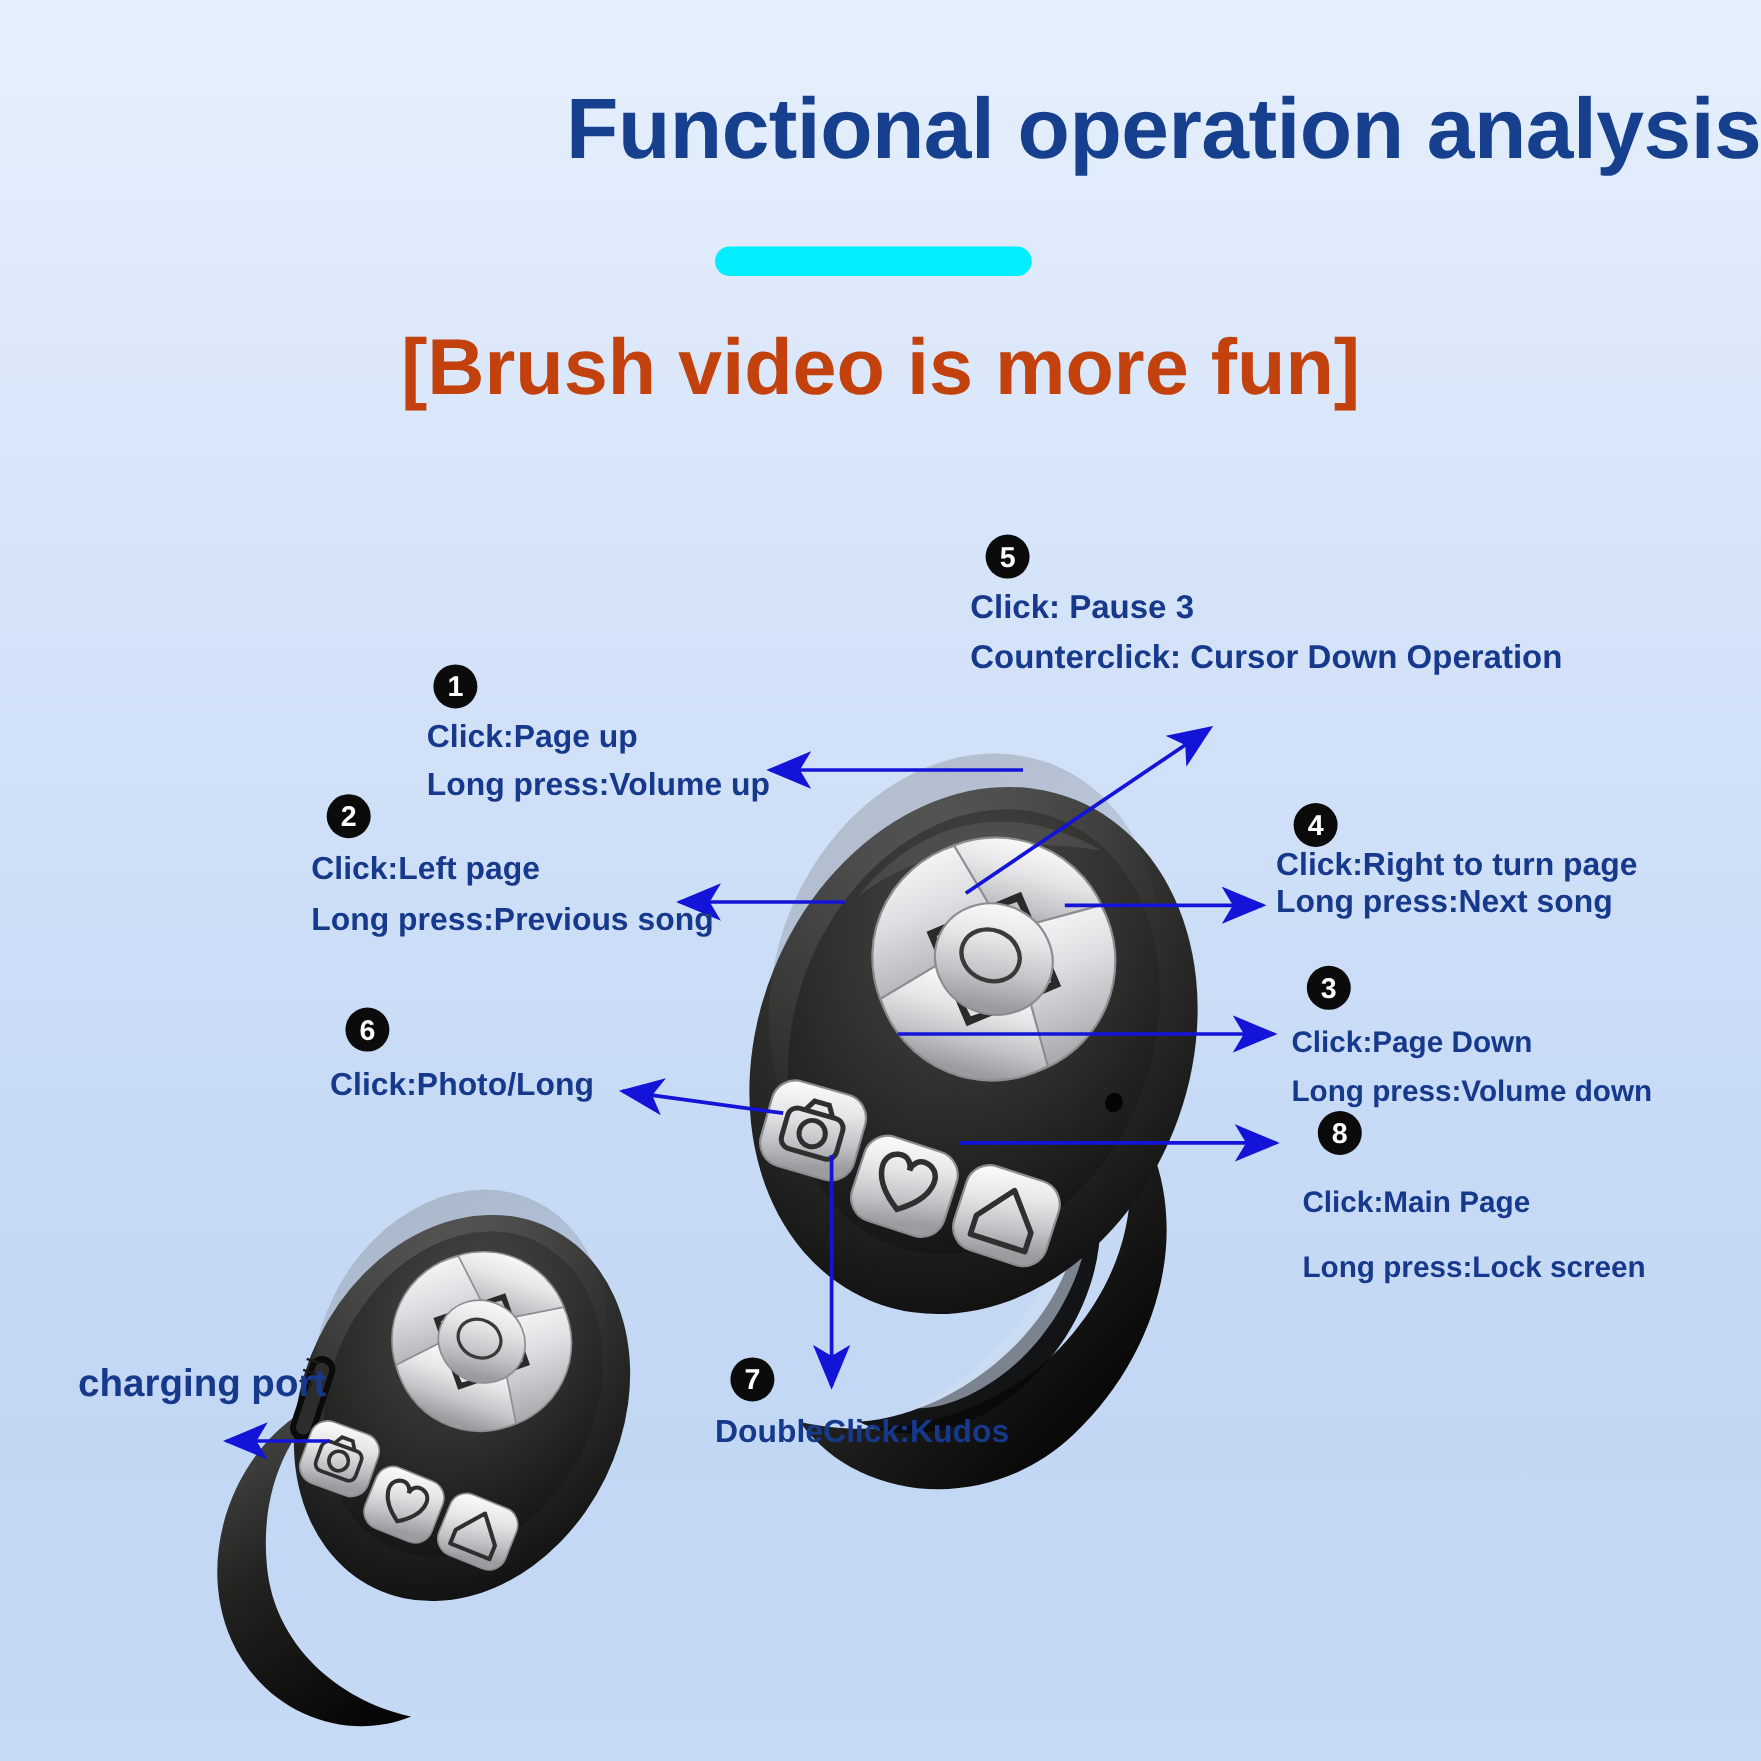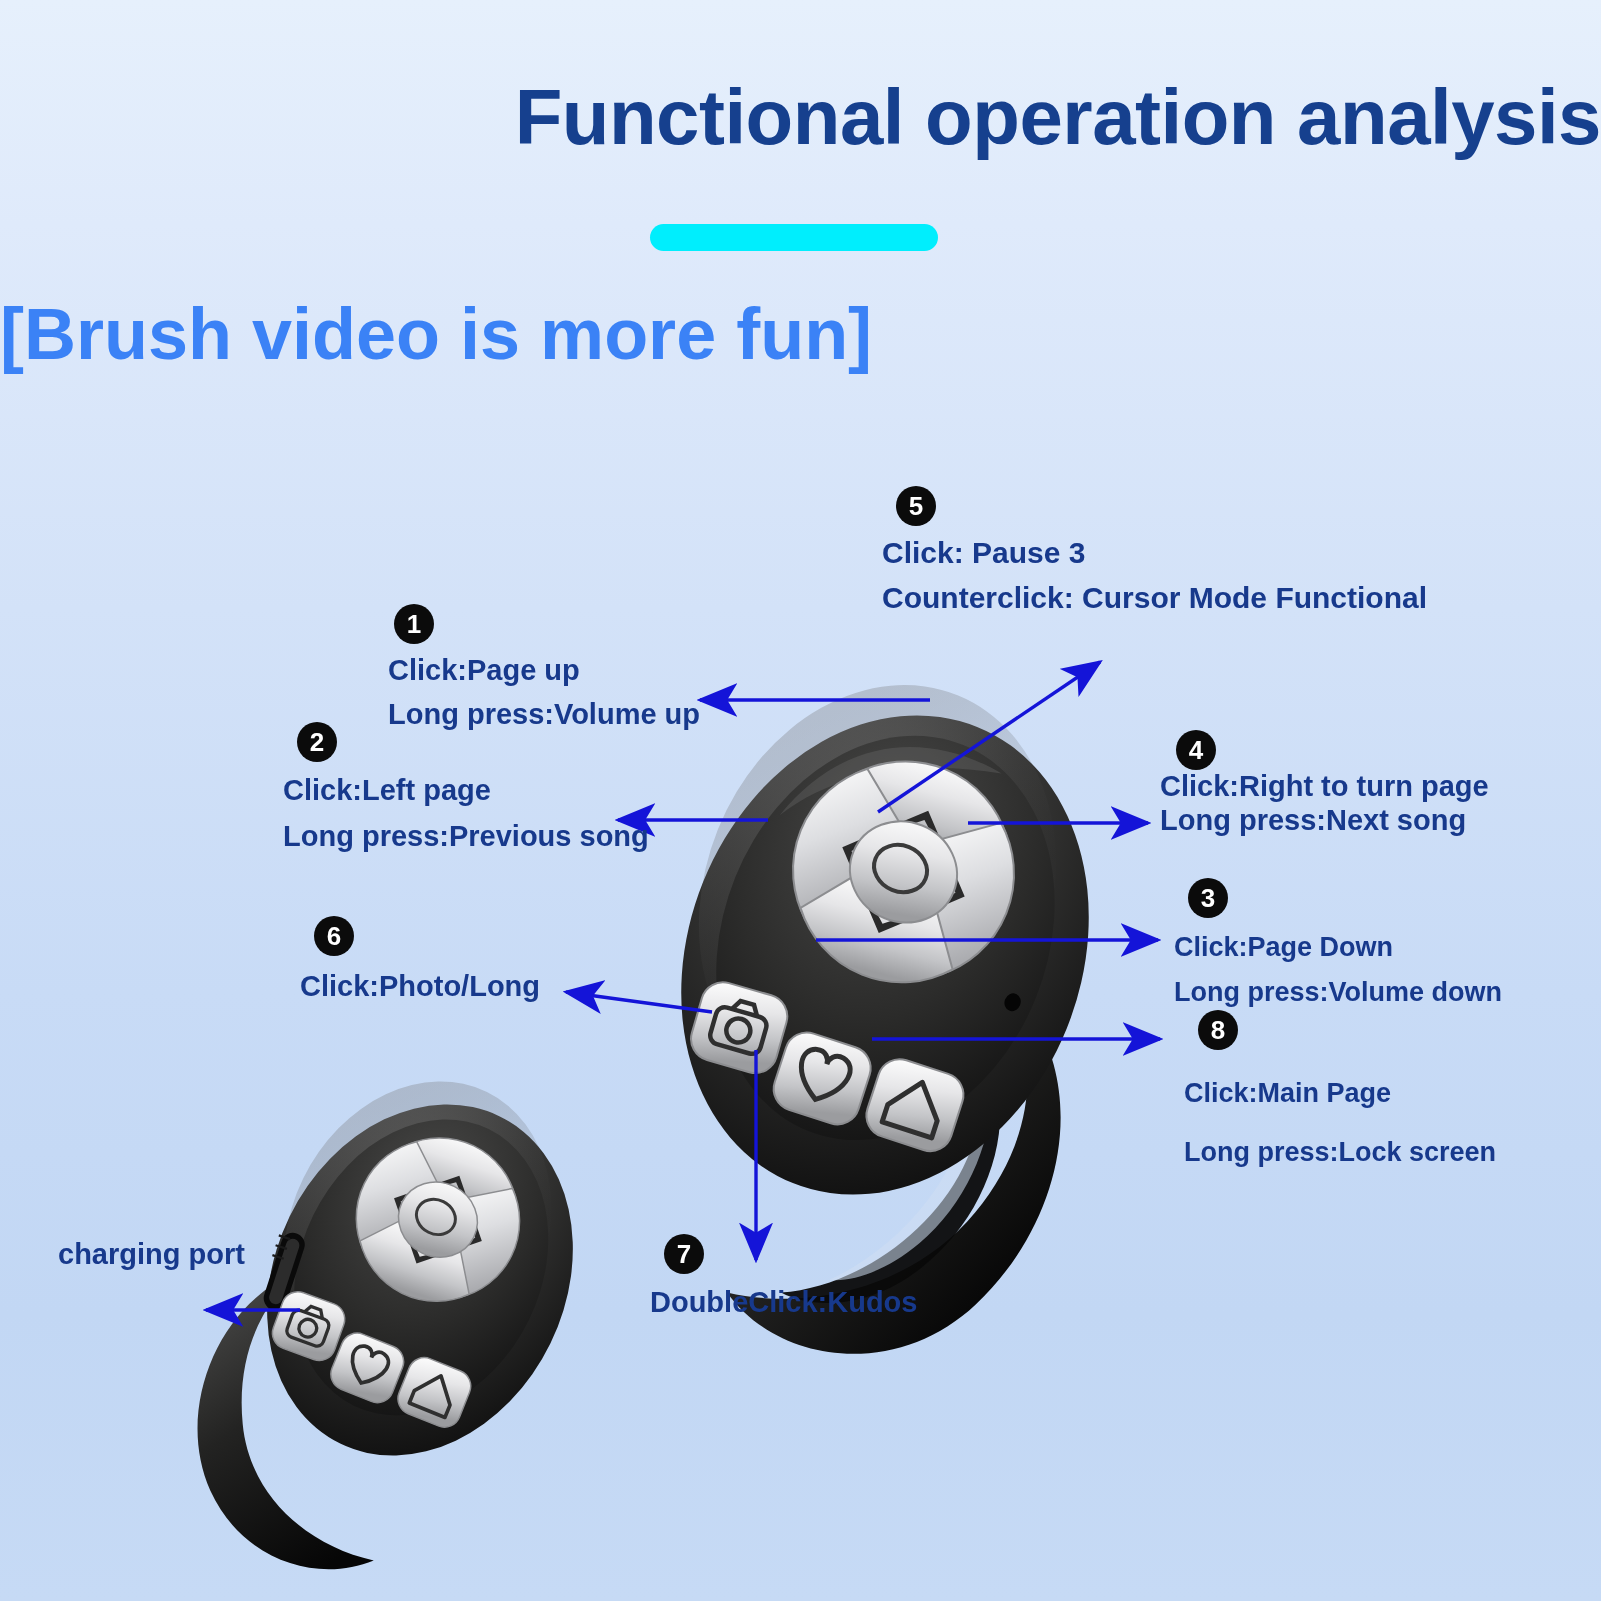--- a/index.html
+++ b/index.html
@@ -15,22 +15,22 @@
   .title{
     position:absolute;left:0;right:0;top:78px;text-align:right;
     font-size:78px;font-weight:bold;color:#16408e;letter-spacing:-0.5px;
     line-height:1;white-space:nowrap;
   }
   .rule{
     position:absolute;left:650px;top:224px;width:288px;height:27px;
     background:#00eefd;border-radius:14px;
   }
   .subtitle{
-    position:absolute;left:0;right:0;top:298px;
-    font-size:72px;font-weight:bold;color:#3b82f6;line-height:1;white-space:nowrap;
+    position:absolute;left:0;right:0;top:298px;text-align:center;
+    font-size:72px;font-weight:bold;color:#c2410c;line-height:1;white-space:nowrap;
   }
 
   
   .callout{position:absolute;color:#17398c;font-weight:bold;line-height:1.16;}
   .badge{
     display:inline-flex;align-items:center;justify-content:center;
     width:40px;height:40px;border-radius:50%;background:#0b0b0b;color:#ffffff;
     font-size:26px;font-weight:bold;line-height:1;
   }
   .ctext{font-size:29px;white-space:nowrap;}
@@ -54,21 +54,21 @@
   .c8{left:1184px;top:1010px;}
   .c8 .badge{margin-left:14px;}
   .c8 .ctext{margin-top:28px;}
   .c6{left:300px;top:916px;}
   .c6 .badge{margin-left:14px;}
   .c6 .ctext{margin-top:14px;}
   .c7{left:650px;top:1234px;}
   .c7 .badge{margin-left:14px;}
   .c7 .ctext{margin-top:12px;text-align:center;}
   .cport{
-    position:absolute;left:58px;top:1238px;font-size:29px;font-weight:bold;color:#17398c;
+    position:absolute;left:71px;top:1238px;font-size:35px;font-weight:bold;color:#17398c;
     white-space:nowrap;
   }
 
   
   svg.layer{position:absolute;left:0;top:0;width:1601px;height:1601px;overflow:visible;}
 </style>
 </head>
 <body>
 
 <div class="stage">
@@ -268,21 +268,21 @@
 
   <div class="callout c2">
     <div class="badge">2</div>
     <div class="ctext">Click:Left page</div>
     <div class="ctext">Long press:Previous song</div>
   </div>
 
   <div class="callout c5">
     <div class="badge">5</div>
     <div class="ctext">Click: Pause 3</div>
-    <div class="ctext">Counterclick: Cursor Mode Functional</div>
+    <div class="ctext">Counterclick: Cursor Down Operation</div>
   </div>
 
   <div class="callout c4">
     <div class="badge">4</div>
     <div class="ctext">Click:Right to turn page</div>
     <div class="ctext">Long press:Next song</div>
   </div>
 
   <div class="callout c3">
     <div class="badge">3</div>

